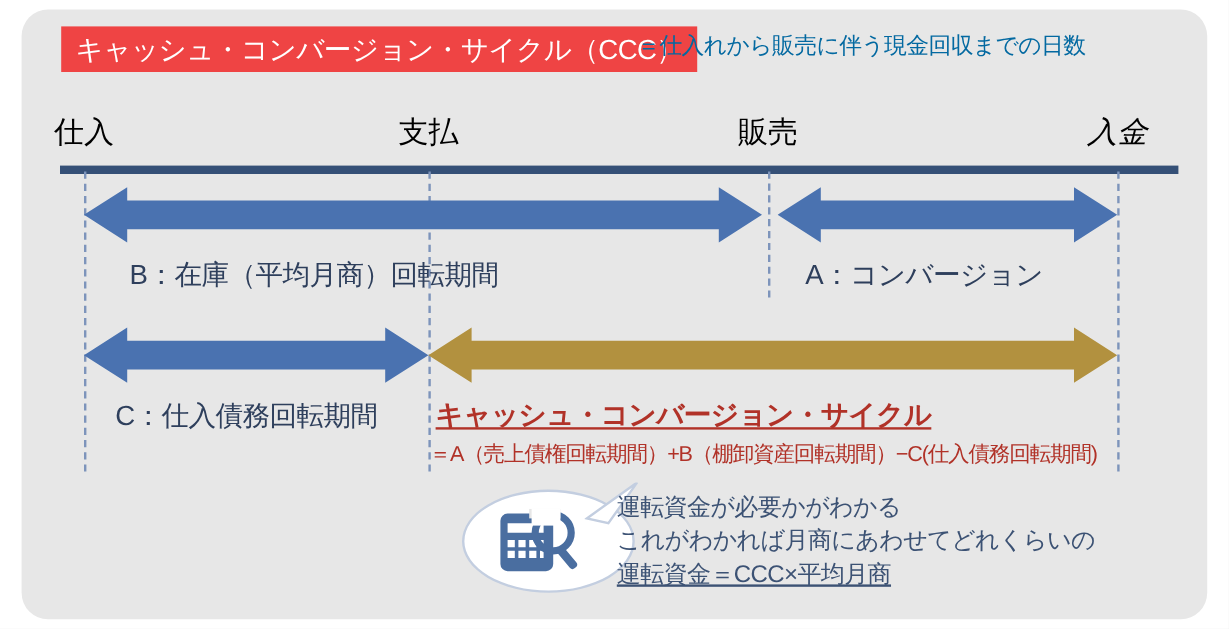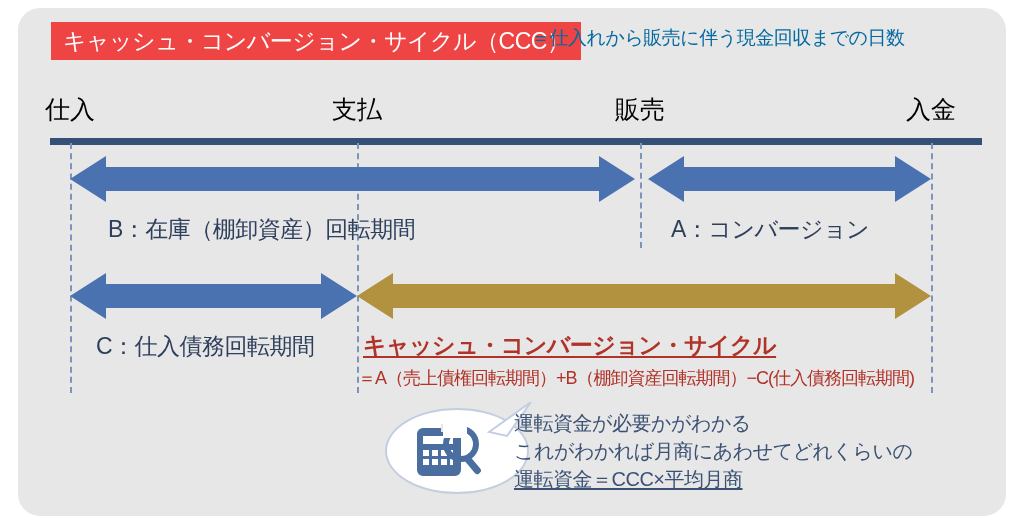--- a/index.html
+++ b/index.html
@@ -130,35 +130,35 @@
   <div class="card"></div>
 
   <div class="title-banner">
     <span>キャッシュ・コンバージョン・サイクル（CCC）</span>
   </div>
   <div class="title-sub">＝仕入れから販売に伴う現金回収までの日数</div>
 
   <div class="milestone" style="left:70px;">仕入</div>
   <div class="milestone" style="left:357px;">支払</div>
   <div class="milestone" style="left:640px;">販売</div>
-  <div class="milestone" style="left:931px;">入金</div>
+  <div class="milestone" style="left:931px;font-style:italic;">入金</div>
 
   <div class="axis"></div>
 
   <div class="guide" style="left:70px;"></div>
   <div class="guide" style="left:357px;"></div>
   <div class="guide" style="left:640px;height:105px;"></div>
   <div class="guide" style="left:931px;"></div>
 
   <div class="arrow" style="left:70px;top:154px;">
     <svg width="565" height="50" viewBox="0 0 565 50">
       <polygon points="0,25 36,2 36,13 529,13 529,2 565,25 529,48 529,37 36,37 36,48" fill="#4a72b0"></polygon>
     </svg>
   </div>
-  <div class="cap" style="left:108px;top:214px;">B：在庫（棚卸資産）回転期間</div>
+  <div class="cap" style="left:108px;top:214px;">B：在庫（平均月商）回転期間</div>
 
   <div class="arrow" style="left:648px;top:154px;">
     <svg width="283" height="50" viewBox="0 0 283 50">
       <polygon points="0,25 36,2 36,13 247,13 247,2 283,25 247,48 247,37 36,37 36,48" fill="#4a72b0"></polygon>
     </svg>
   </div>
   <div class="cap" style="left:671px;top:214px;">A：コンバージョン</div>
 
   <div class="arrow" style="left:70px;top:271px;">
     <svg width="287" height="50" viewBox="0 0 287 50">

